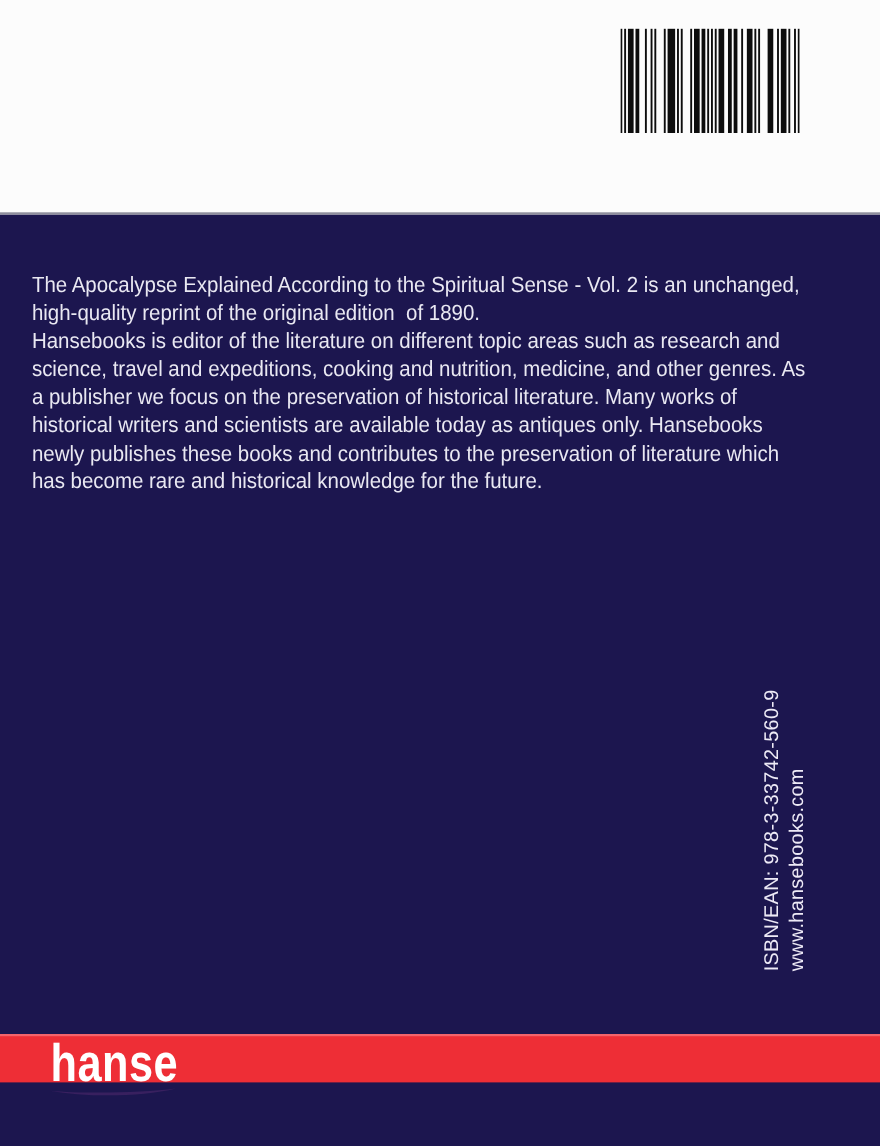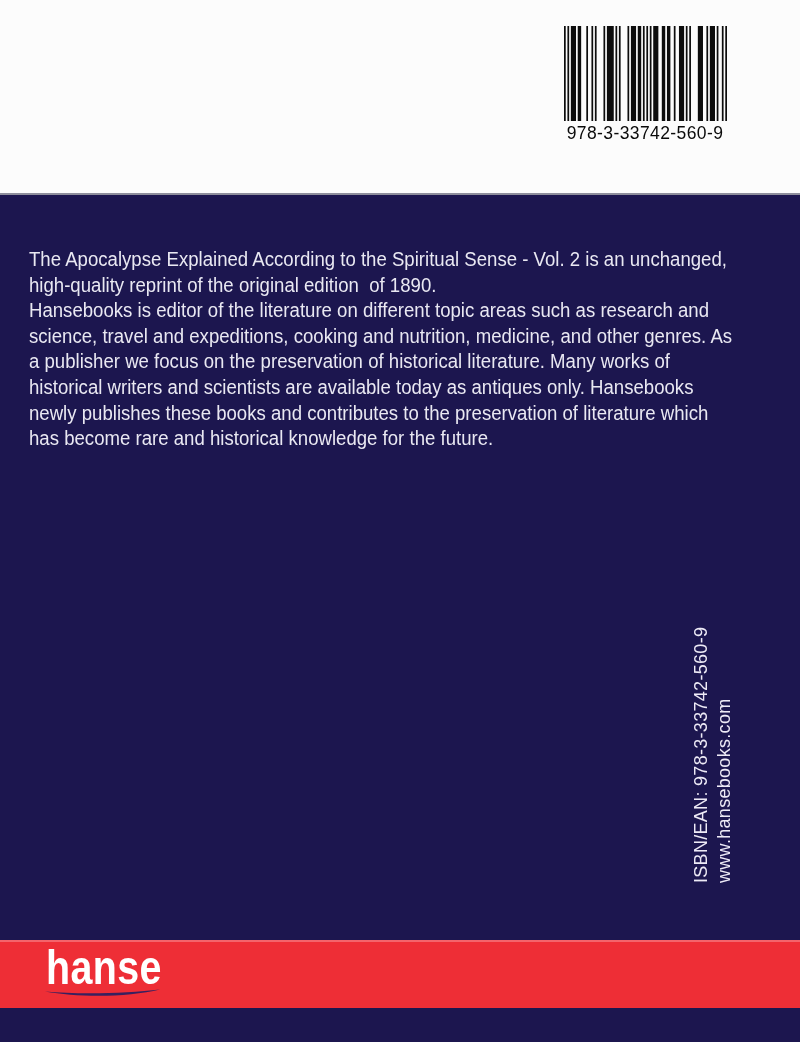--- a/index.html
+++ b/index.html
@@ -75,21 +75,21 @@
     letter-spacing:0.3px;
     color:var(--vertical_text,#edeaf6);
     white-space:nowrap;
   }
   
   .red-band{
     position:absolute;
     left:0;
     top:940px;
     width:800px;
-    height:68px;
+    height:44px;
     background:var(--red,#ee2e36);
     border-top:2px solid var(--red_edge,#f4646b);
     box-sizing:border-box;
   }
   .hanse-text{
     position:absolute;
     left:46px;
     top:1px;
     display:inline-block;
     font-size:48px;
@@ -143,21 +143,20 @@
           <rect x="67" y="0" width="3" height="60"></rect>
           <rect x="71" y="0" width="1" height="60"></rect>
           <rect x="73" y="0" width="1" height="60"></rect>
           <rect x="78" y="0" width="3" height="60"></rect>
           <rect x="83" y="0" width="1" height="60"></rect>
           <rect x="85" y="0" width="3" height="60"></rect>
           <rect x="89" y="0" width="1" height="60"></rect>
           <rect x="92" y="0" width="1" height="60"></rect>
           <rect x="94" y="0" width="1" height="60"></rect>
         </svg>
-      <div class="barcode-number">978-3-33742-560-9</div>
     </div>
   </div>
 
   <div class="description">
       <div class="desc-line">The Apocalypse Explained According to the Spiritual Sense - Vol. 2 is an unchanged,</div>
       <div class="desc-line">high-quality reprint of the original edition  of 1890.</div>
       <div class="desc-line">Hansebooks is editor of the literature on different topic areas such as research and</div>
       <div class="desc-line">science, travel and expeditions, cooking and nutrition, medicine, and other genres. As</div>
       <div class="desc-line">a publisher we focus on the preservation of historical literature. Many works of</div>
       <div class="desc-line">historical writers and scientists are available today as antiques only. Hansebooks</div>

